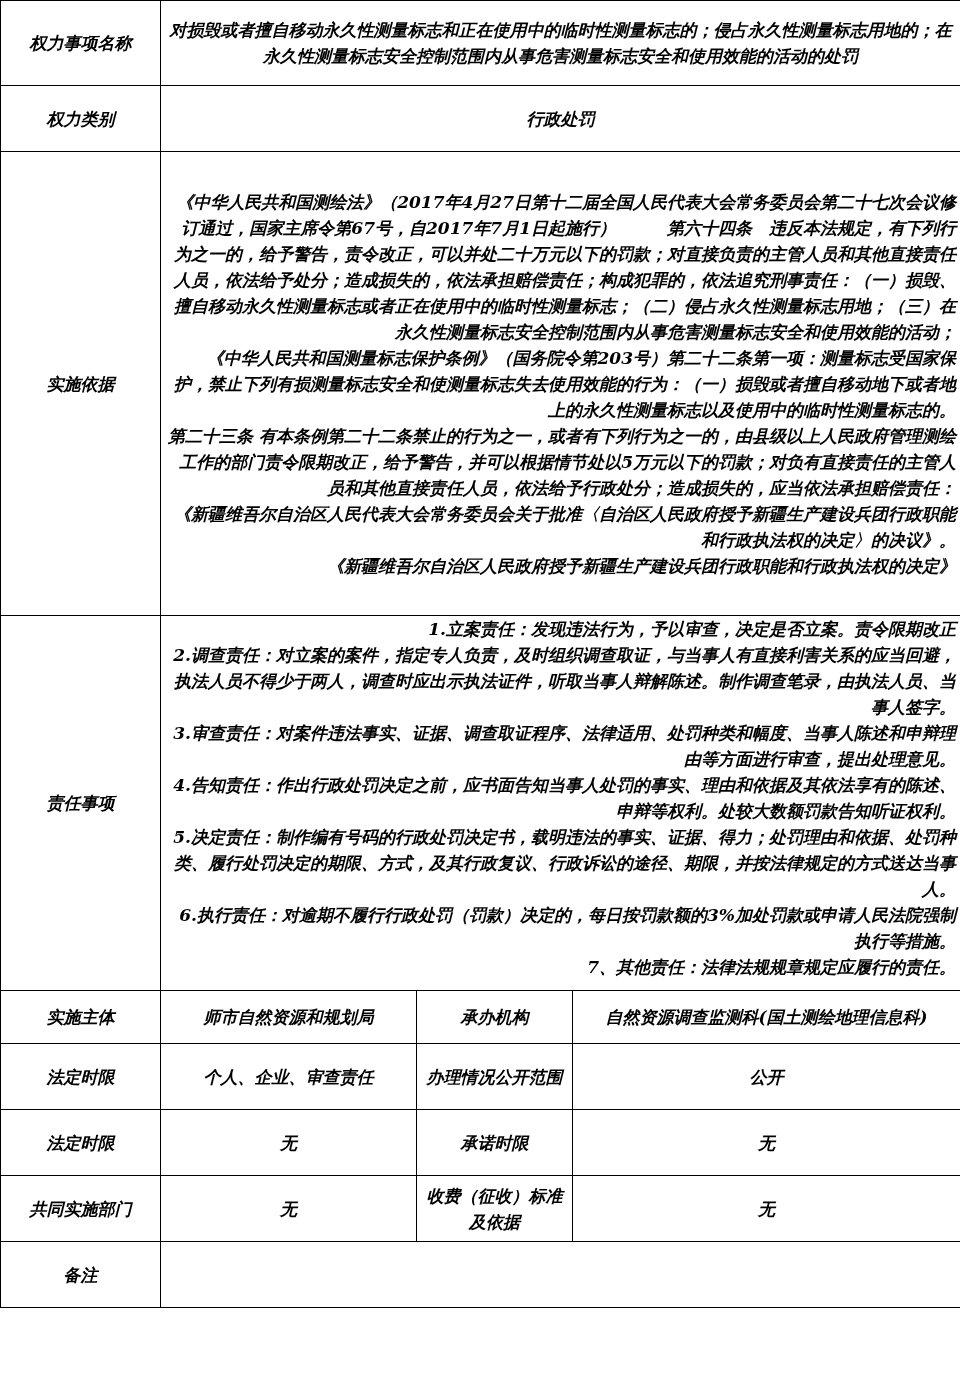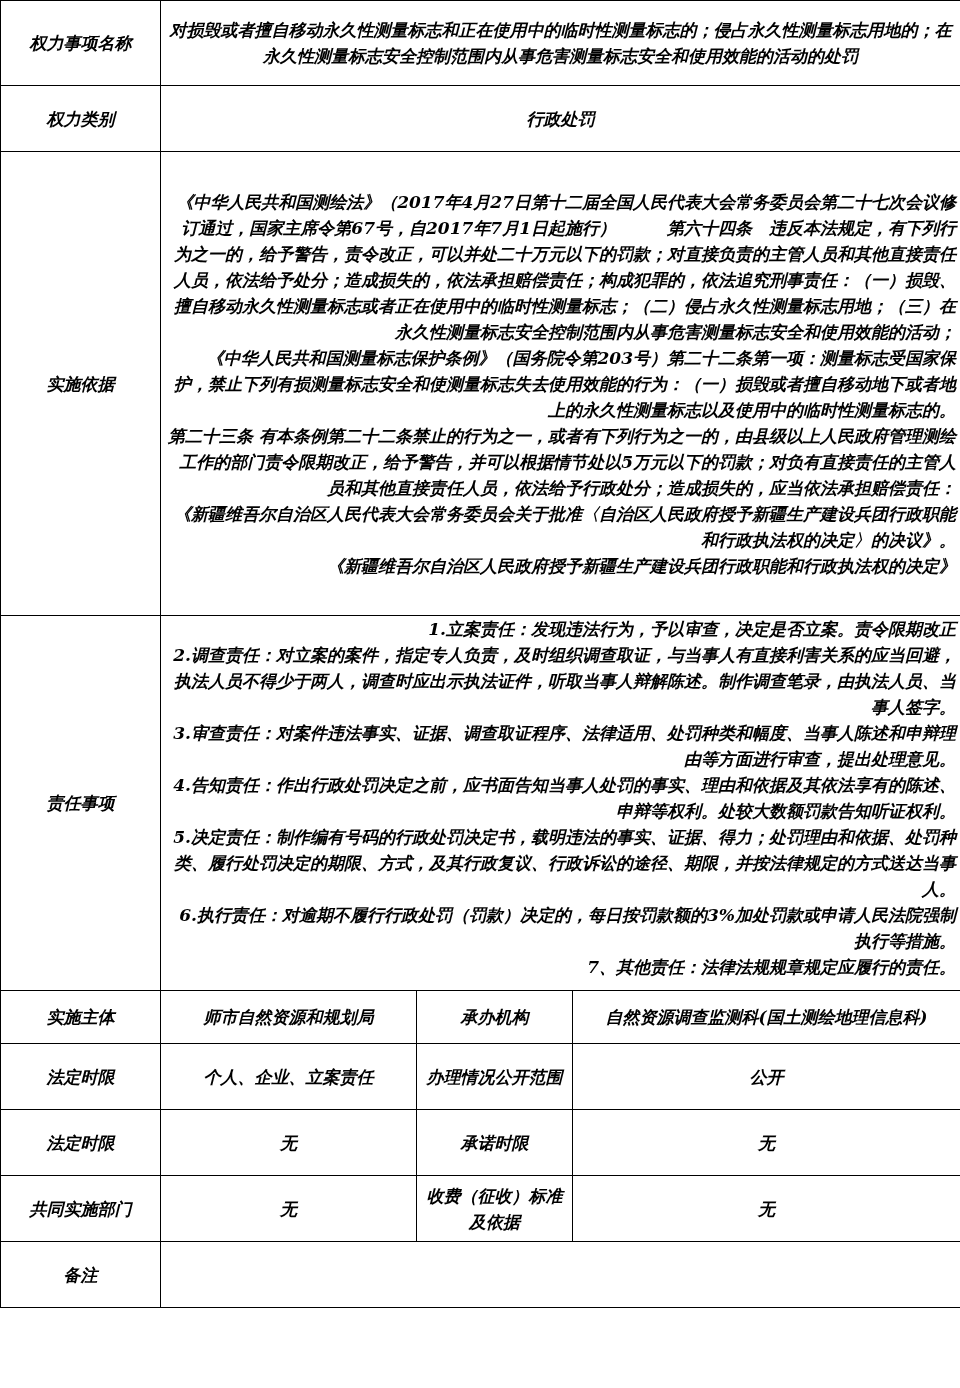--- a/index.html
+++ b/index.html
@@ -62,21 +62,21 @@
 
   <tr style="height:53px">
     <td class="label">实施主体</td>
     <td class="center">师市自然资源和规划局</td>
     <td class="center">承办机构</td>
     <td class="center">自然资源调查监测科(国土测绘地理信息科)</td>
   </tr>
 
   <tr style="height:66px">
     <td class="label">法定时限</td>
-    <td class="center">个人、企业、立案责任</td>
+    <td class="center">个人、企业、审查责任</td>
     <td class="center">办理情况公开范围</td>
     <td class="center">公开</td>
   </tr>
 
   <tr style="height:66px">
     <td class="label">法定时限</td>
     <td class="center">无</td>
     <td class="center">承诺时限</td>
     <td class="center">无</td>
   </tr>

